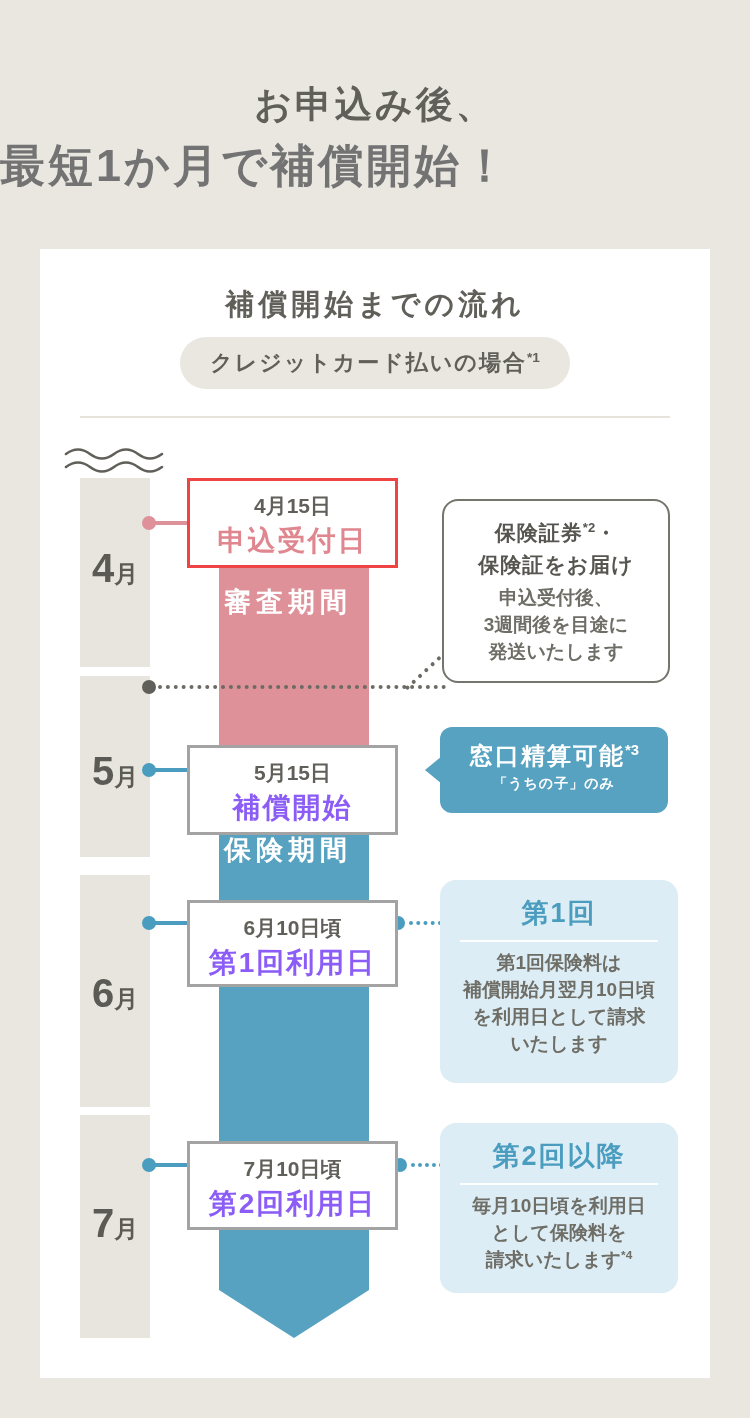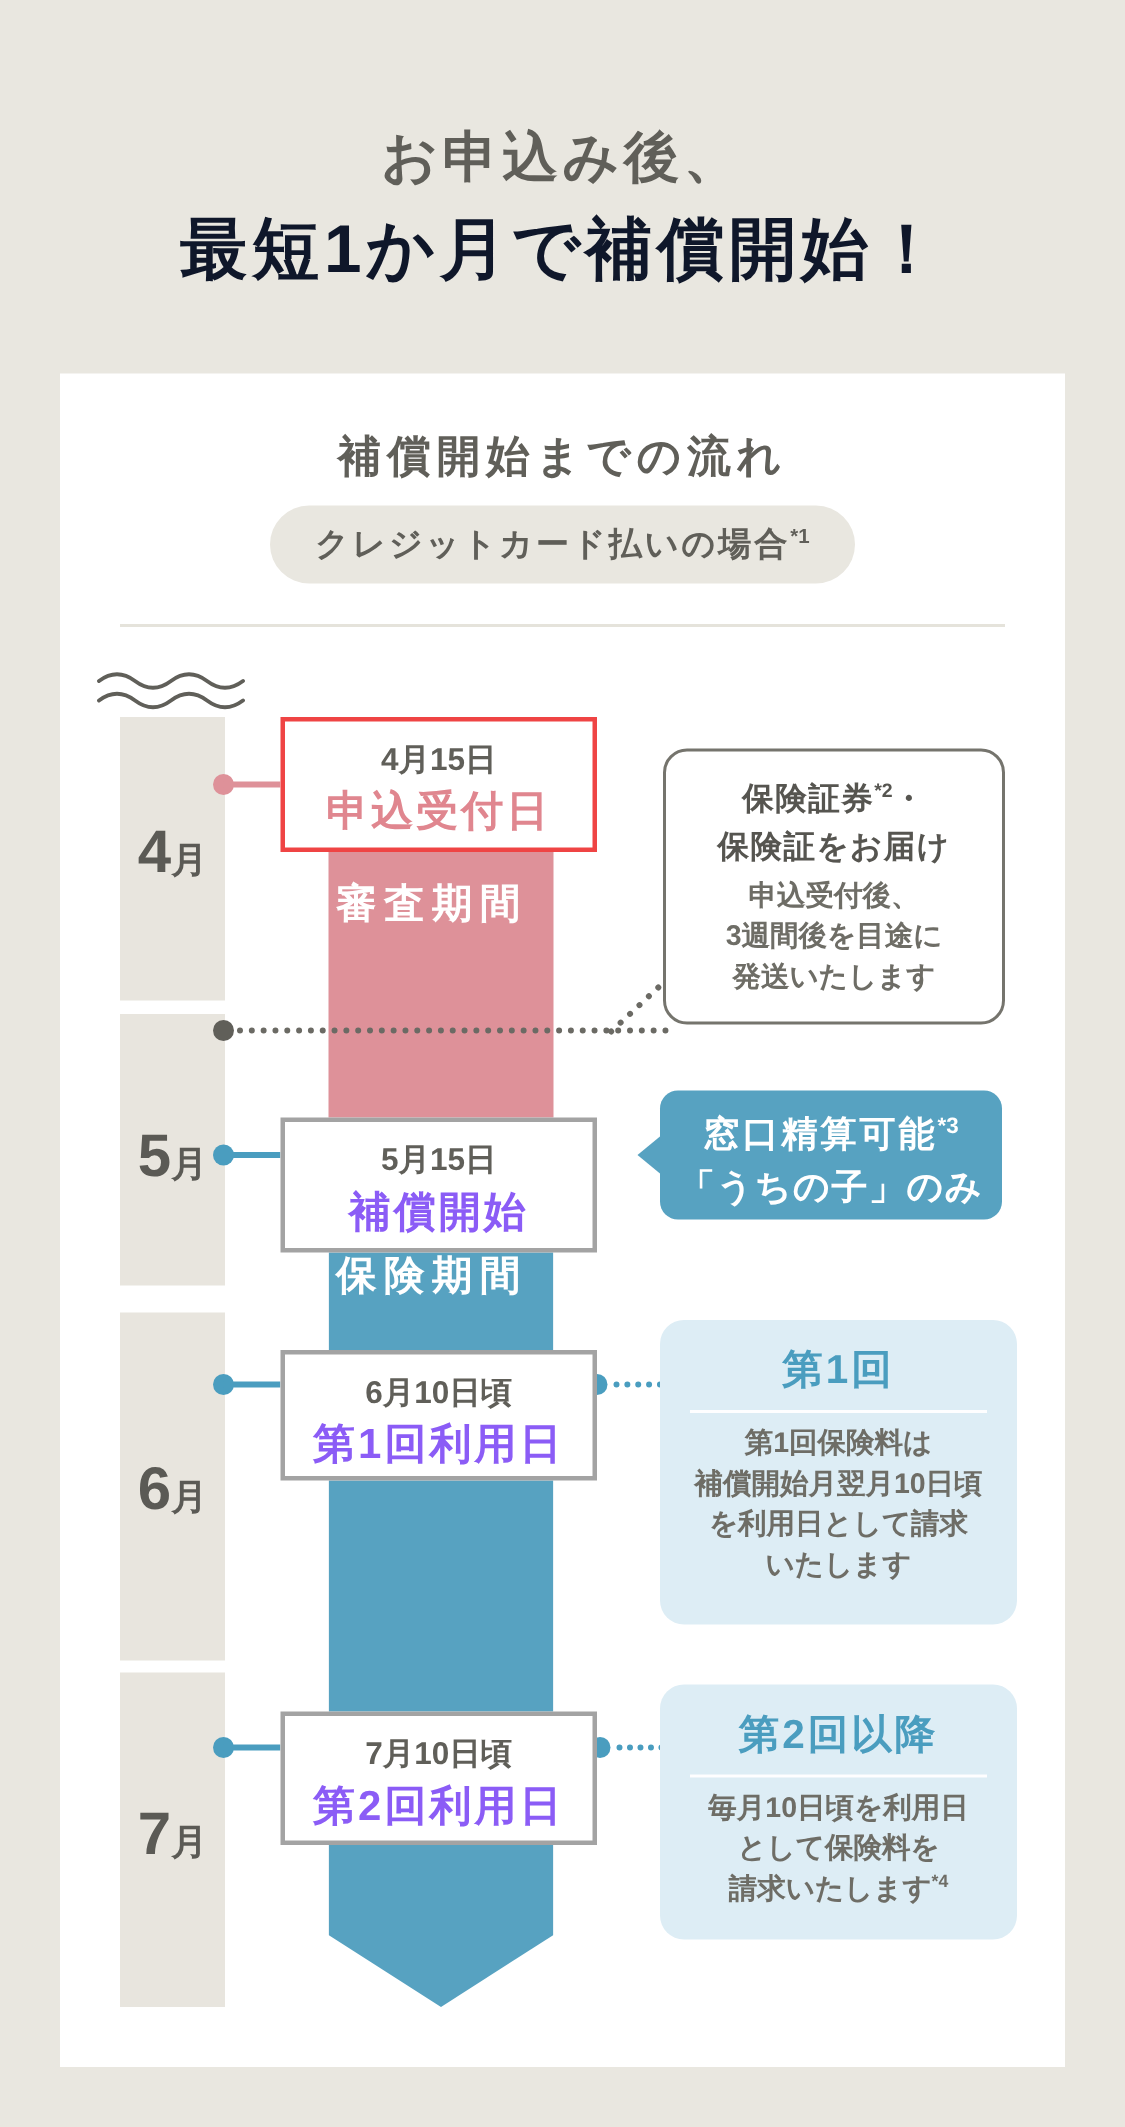--- a/index.html
+++ b/index.html
@@ -15,21 +15,21 @@
     overflow:hidden;
     font-weight:bold;
   }
   
   .hdr-line1{
     position:absolute;top:80px;left:0;width:100%;
     text-align:center;font-size:37px;letter-spacing:3px;color:#605f59;
   }
   .hdr-line2{
     position:absolute;top:136px;left:0;width:100%;
-    text-align:center;font-size:45px;letter-spacing:3px;color:#0f172a;
+    font-size:45px;letter-spacing:3px;color:#737373;
   }
   
   .card{
     position:absolute;left:40px;top:249px;width:670px;height:1129px;
     background:#ffffff;
   }
   .card-title{
     position:absolute;top:36px;left:0;width:100%;
     text-align:center;font-size:29px;letter-spacing:4px;color:#605f59;
   }
@@ -113,21 +113,21 @@
   .co-bubble{
     position:absolute;left:400px;top:478px;width:228px;height:86px;
     background:#57a2c1;border-radius:12px;color:#ffffff;text-align:center;
   }
   .co-bubble .tail{
     position:absolute;left:-15px;top:29px;width:0;height:0;
     border-top:14px solid transparent;border-bottom:14px solid transparent;
     border-right:17px solid #57a2c1;
   }
   .co-bubble .ttl{margin-top:13px;font-size:24px;letter-spacing:2px;}
-  .co-bubble .sub{margin-top:3px;font-size:24px;letter-spacing:1px;}
+  .co-bubble .sub{margin-top:3px;font-size:14px;letter-spacing:1px;}
   .co-bill{
     position:absolute;left:400px;width:238px;background:#ddedf5;border-radius:16px;
     text-align:center;
   }
   .co-bill1{top:631px;height:203px;}
   .co-bill2{top:874px;height:170px;}
   .co-bill .ttl{margin-top:15px;font-size:27px;letter-spacing:2px;color:#4a9dbf;}
   .co-bill .hr{width:198px;height:2px;background:rgba(255,255,255,.95);margin:9px auto 8px;}
   .co-bill .bdy{font-size:19px;line-height:1.42;color:#6e6d66;white-space:pre-line;}
 </style>

